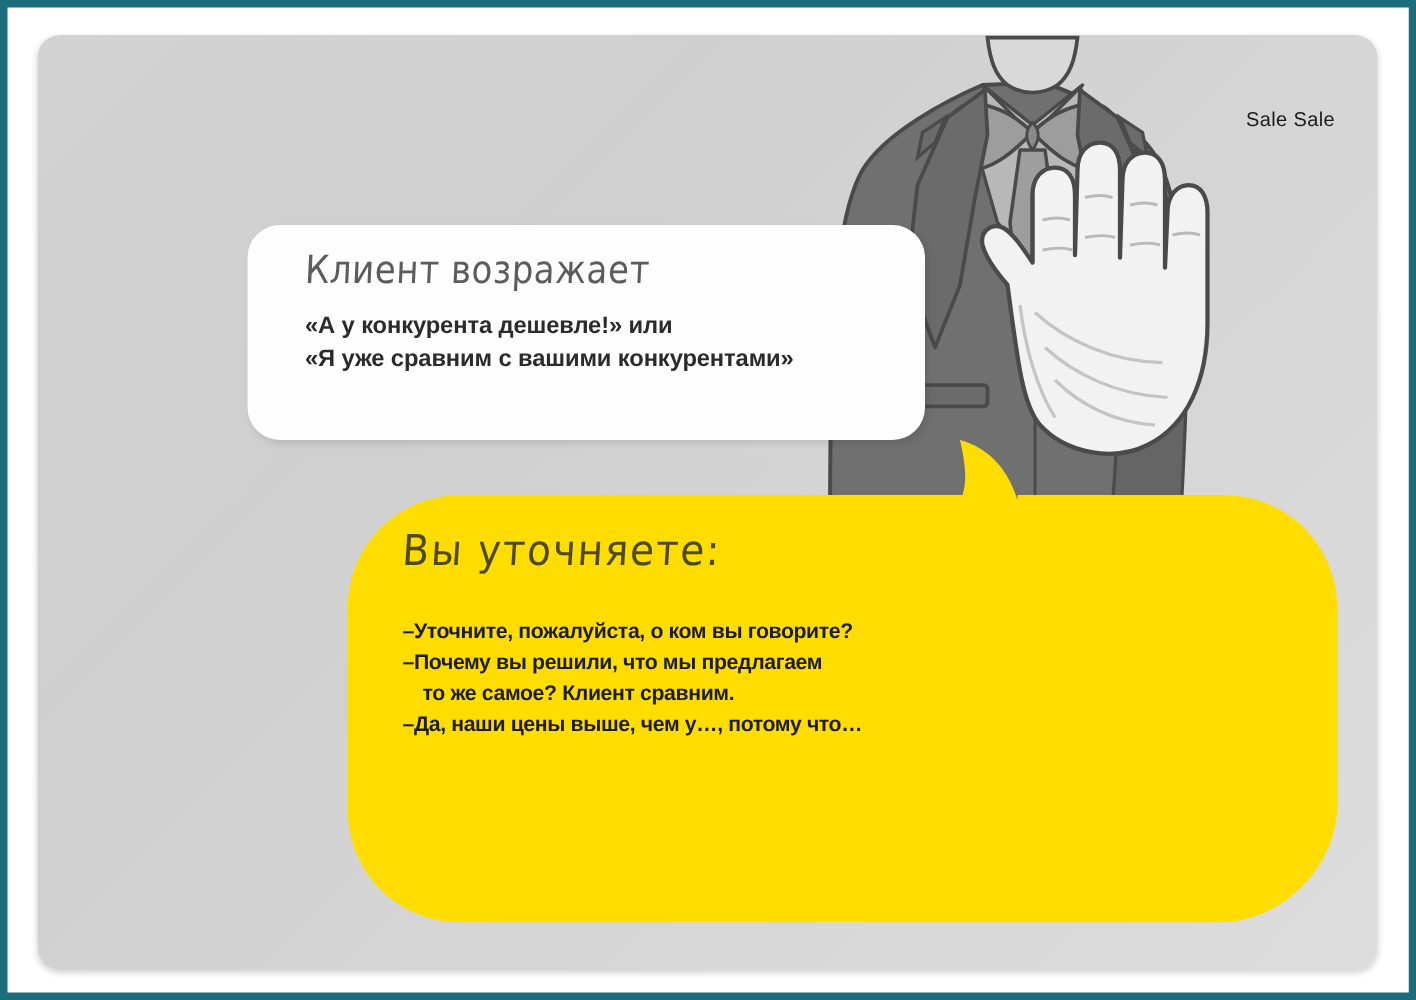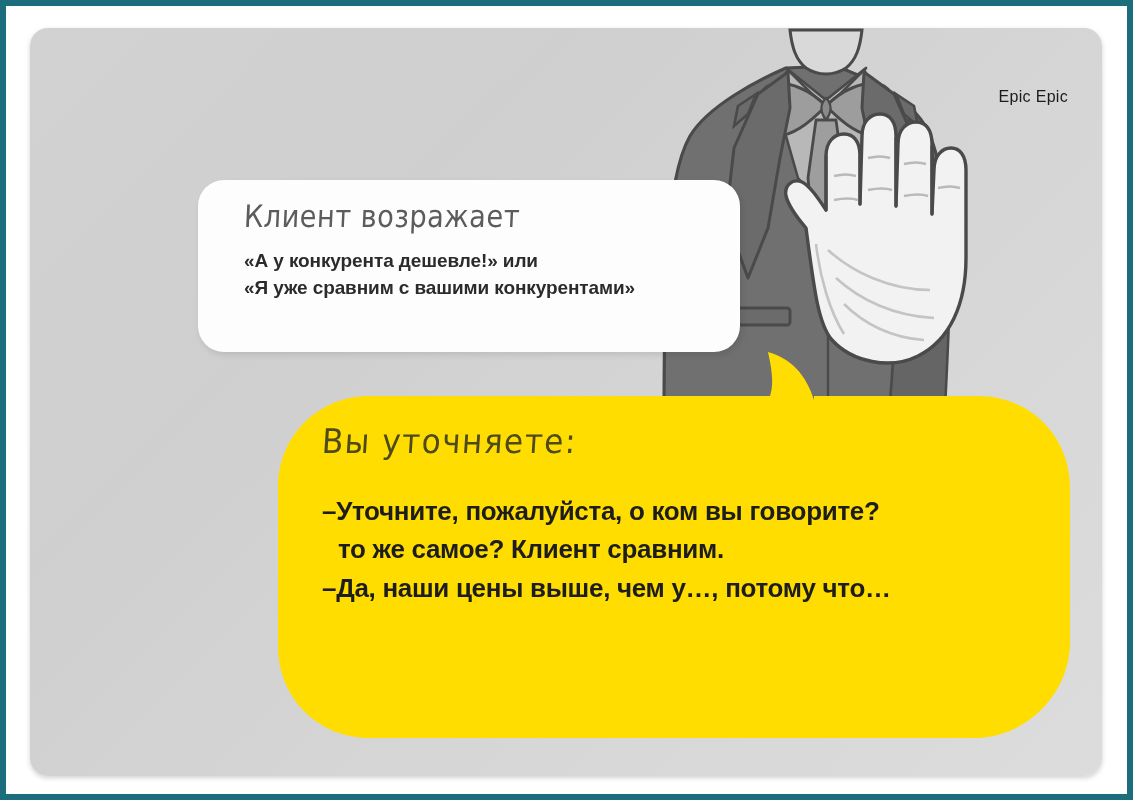--- a/index.html
+++ b/index.html
@@ -123,21 +123,21 @@
     color: #4f4a1c;
     letter-spacing: 1.5px;
     line-height: 1;
     transform: scaleX(0.92) skewX(-4deg);
     transform-origin: left center;
     white-space: nowrap;
   }
   .by-lines {
     margin-top: 34px;
     font-family: "Liberation Sans", sans-serif;
-    font-size: 26px;
+    font-size: 17px;
     font-weight: 700;
     color: #1d1d1d;
     line-height: 1.48;
     letter-spacing: -0.3px;
   }
   .by-lines div { white-space: nowrap; }
   .by-lines div.indent { padding-left: 16px; }
 </style>
 </head>
 <body>
@@ -244,30 +244,31 @@
                  L700,392
                  C752,392 796,348 796,296
                  L796,142
                  C796,90 756,50 704,50
                  L540,50 Z" fill="#ffdd00"></path>
       </svg>
       <div class="by-content">
         <div class="by-title">Вы уточняете:</div>
         <div class="by-lines">
           <div>–Уточните, пожалуйста, о ком вы говорите?</div>
+          <div>–Почему вы решили, что мы предлагаем</div>
           <div class="indent">то же самое? Клиент сравним.</div>
           <div>–Да, наши цены выше, чем у…, потому что…</div>
         </div>
       </div>
     </div>
 
     <div class="bubble-white">
       <div class="bw-title">Клиент возражает</div>
       <div class="bw-lines">
         <div>«А у конкурента дешевле!» или</div>
         <div>«Я уже сравним с вашими конкурентами»</div>
       </div>
     </div>
 
-    <div class="brand">Epic Epic</div>
+    <div class="brand">Sale Sale</div>
 
   </div>
 </div>
 
 </body></html>

